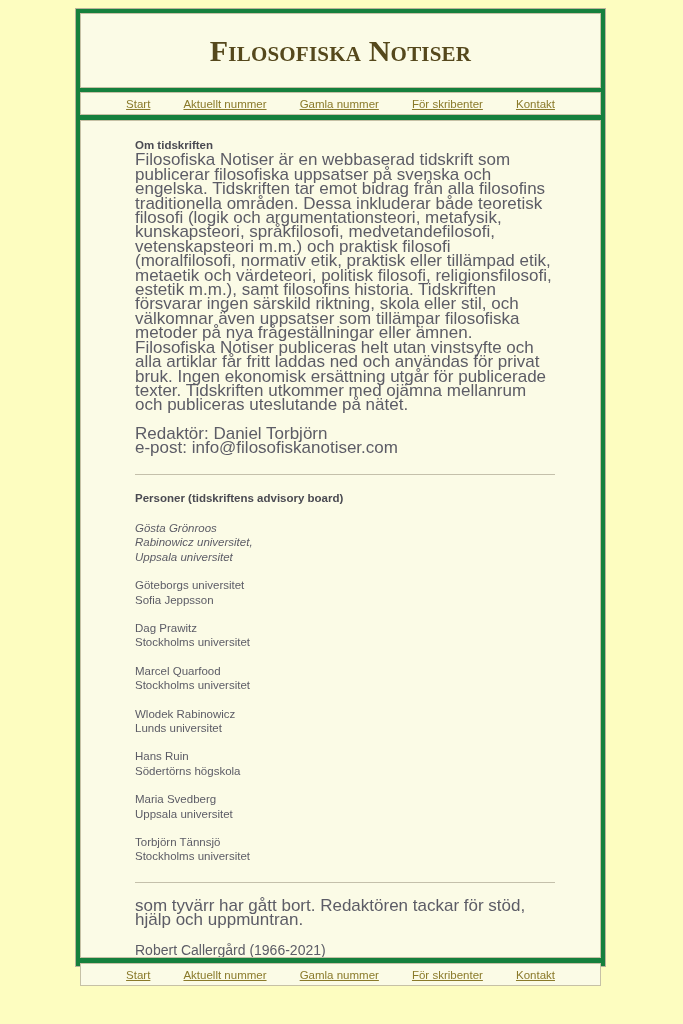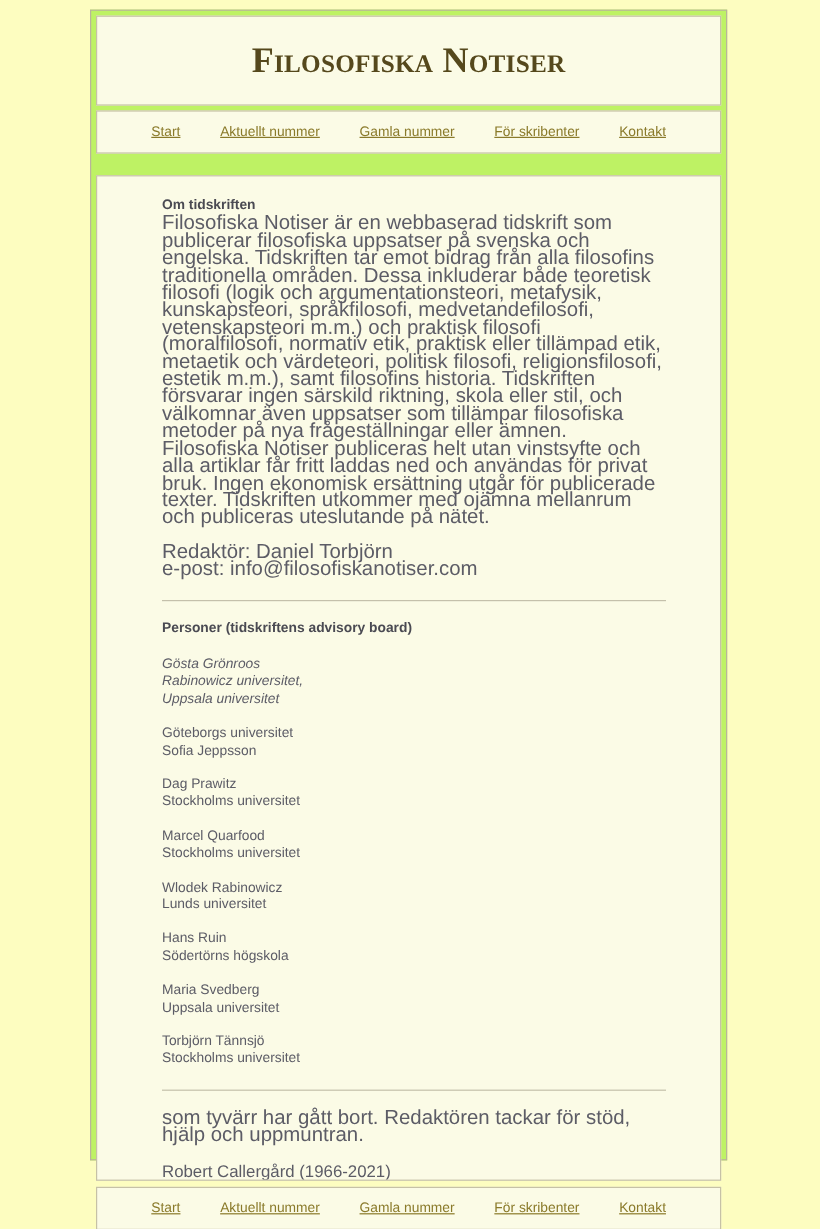--- a/index.html
+++ b/index.html
@@ -16,21 +16,21 @@
   }
 
   
   .outer-frame {
     position: absolute;
     left: 75px;
     top: 8px;
     width: 531px;
     height: 959px;
     border: 1px solid #b9b49a;
-    background: #bef264;
+    background: #15803d;
     box-sizing: border-box;
     padding: 4px;
   }
 
   
   .panel {
     border: 1px solid #c6c1a6;
     background: #fbfbe6;
     box-sizing: border-box;
   }
@@ -48,21 +48,21 @@
     font-weight: bold;
     font-size: 30px;
     letter-spacing: 0.2px;
     color: #55481c;
     white-space: nowrap;
     line-height: 1;
   }
 
   
   .navbar {
-    height: 36px;
+    height: 23px;
     margin-top: 4px;
     display: flex;
     align-items: center;
     padding: 0 12px;
     box-sizing: border-box;
   }
   .navbar.bottom {
     margin-top: 5px;
   }
   .nav-link {
@@ -71,21 +71,21 @@
     text-decoration: underline;
     white-space: nowrap;
     cursor: pointer;
   }
   .nav-spacer {
     flex: 1 1 auto;
   }
 
   
   .content {
-    margin-top: 18px;
+    margin-top: 5px;
     height: 838px;
     padding: 17px 22px 10px 54px;
     box-sizing: border-box;
     overflow: hidden;
   }
 
   .section-heading {
     font-size: 11.5px;
     font-weight: bold;
     color: #4a4a52;

